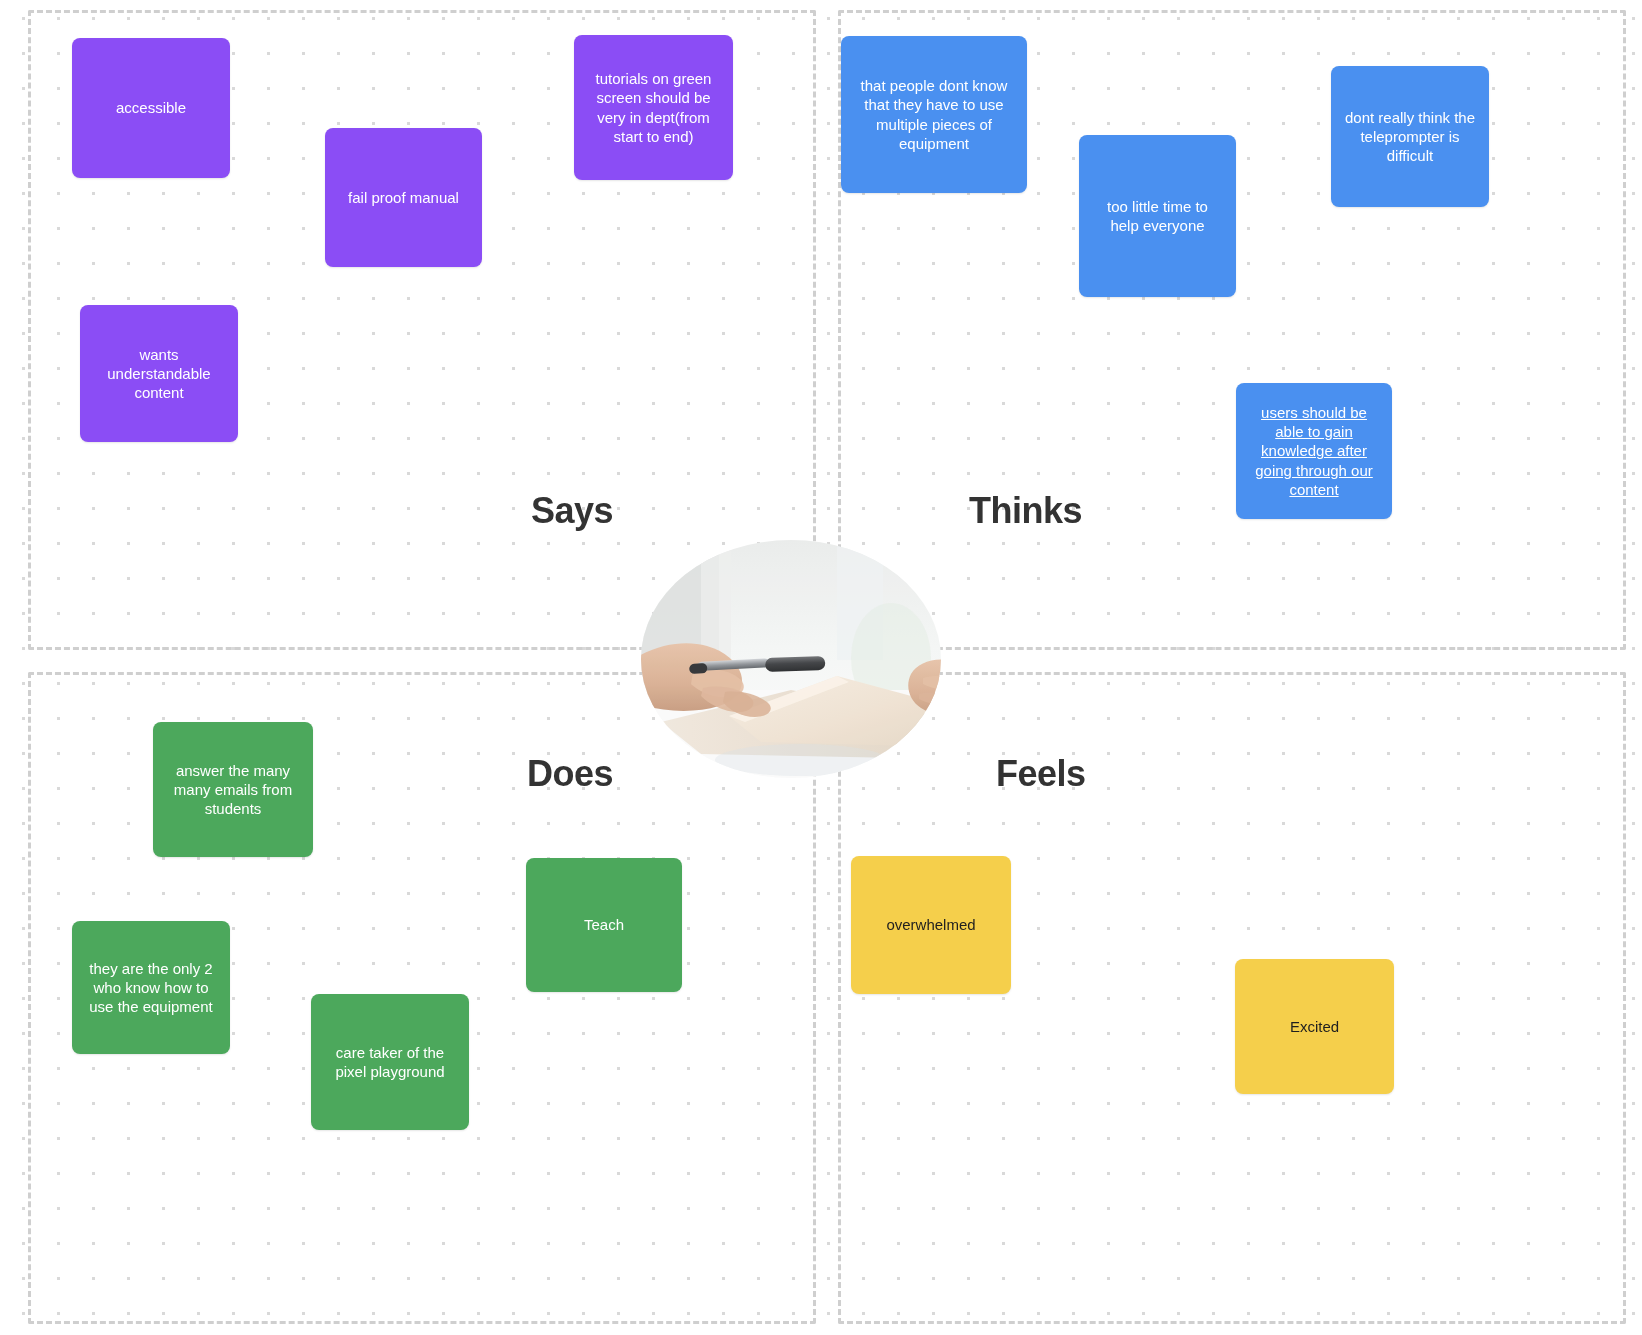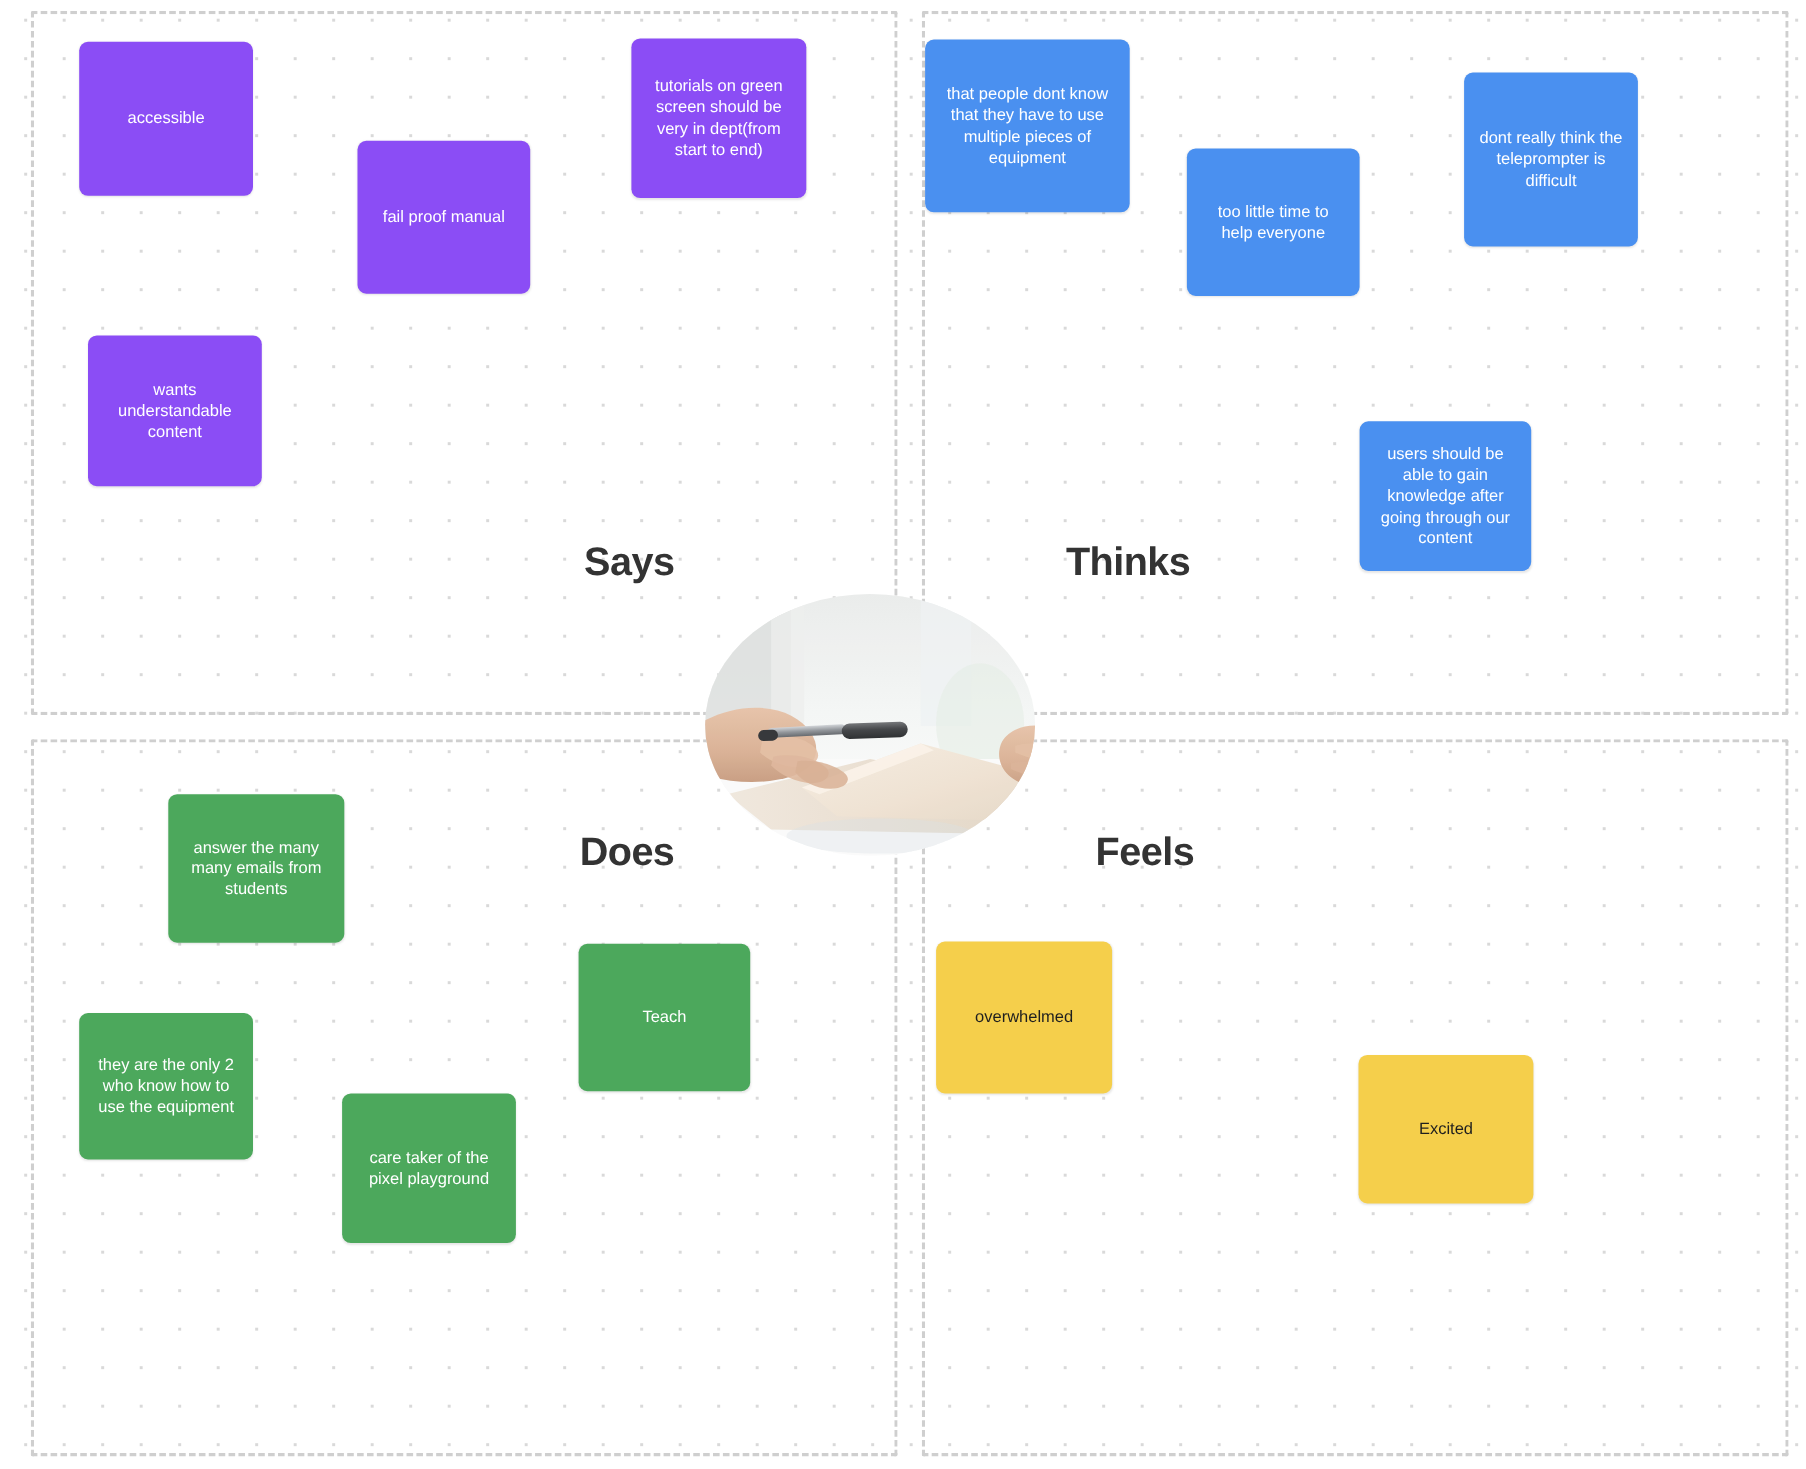--- a/index.html
+++ b/index.html
@@ -175,27 +175,27 @@
       </div>
       <div class="note" style="left: 325px; top: 128px; width: 157px; height: 139px; background: rgb(139, 77, 245);">
         <span>fail proof manual</span>
       </div>
       <div class="note" style="left: 80px; top: 305px; width: 158px; height: 137px; background: rgb(139, 77, 245);">
         <span>wants understandable content</span>
       </div>
       <div class="note" style="left: 841px; top: 36px; width: 186px; height: 157px; background: rgb(74, 144, 240);">
         <span>that people dont know that they have to use multiple pieces of equipment</span>
       </div>
-      <div class="note" style="left: 1331px; top: 66px; width: 158px; height: 158px; background: rgb(74, 144, 240);">
+      <div class="note" style="left: 1331px; top: 66px; width: 158px; height: 141px; background: rgb(74, 144, 240);">
         <span>dont really think the teleprompter is difficult</span>
       </div>
-      <div class="note" style="left: 1079px; top: 135px; width: 157px; height: 134px; background: rgb(74, 144, 240);">
+      <div class="note" style="left: 1079px; top: 135px; width: 157px; height: 162px; background: rgb(74, 144, 240);">
         <span>too little time to help everyone</span>
       </div>
-      <div class="note" style="left: 1236px; top: 383px; width: 156px; height: 136px; background: rgb(74, 144, 240);">
+      <div class="note" style="left: 1236px; top: 383px; width: 156px; height: 136px; background: rgb(74, 144, 240); text-decoration: underline;">
         <span>users should be able to gain knowledge after going through our content</span>
       </div>
       <div class="note" style="left: 153px; top: 722px; width: 160px; height: 135px; background: rgb(76, 168, 92);">
         <span>answer the many many emails from students</span>
       </div>
       <div class="note" style="left: 72px; top: 921px; width: 158px; height: 133px; background: rgb(76, 168, 92);">
         <span>they are the only 2 who know how to use the equipment</span>
       </div>
       <div class="note" style="left: 526px; top: 858px; width: 156px; height: 134px; background: rgb(76, 168, 92);">
         <span>Teach</span>

